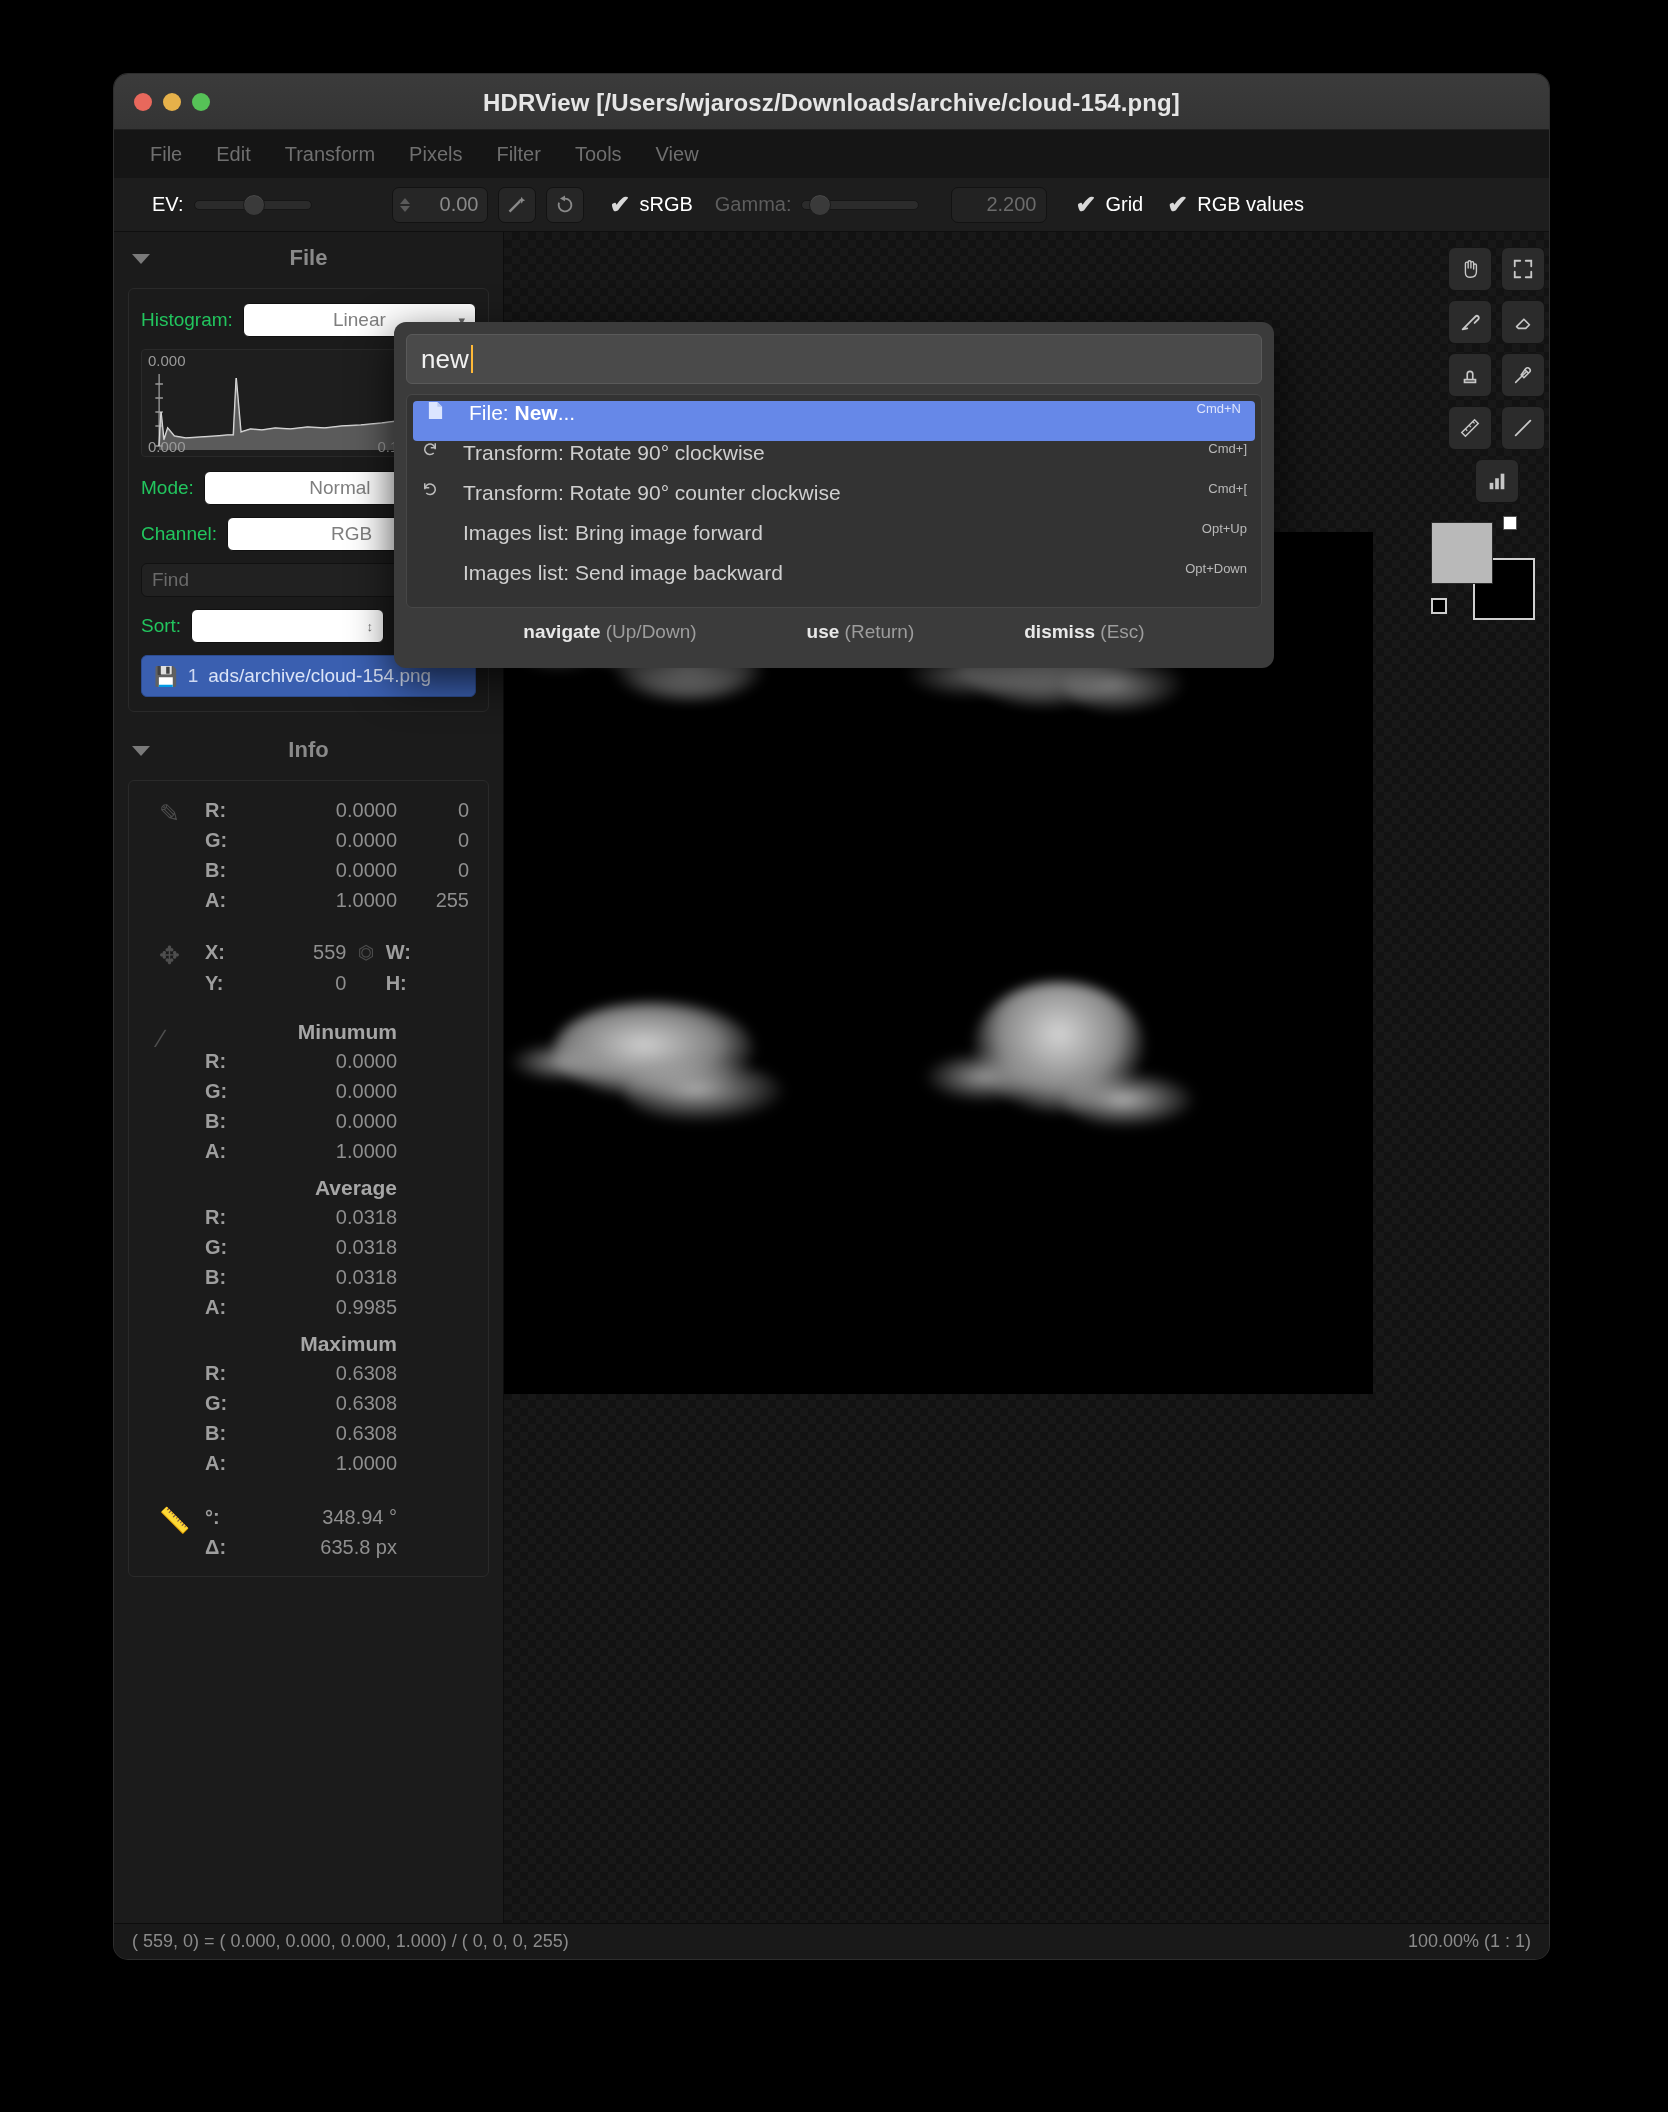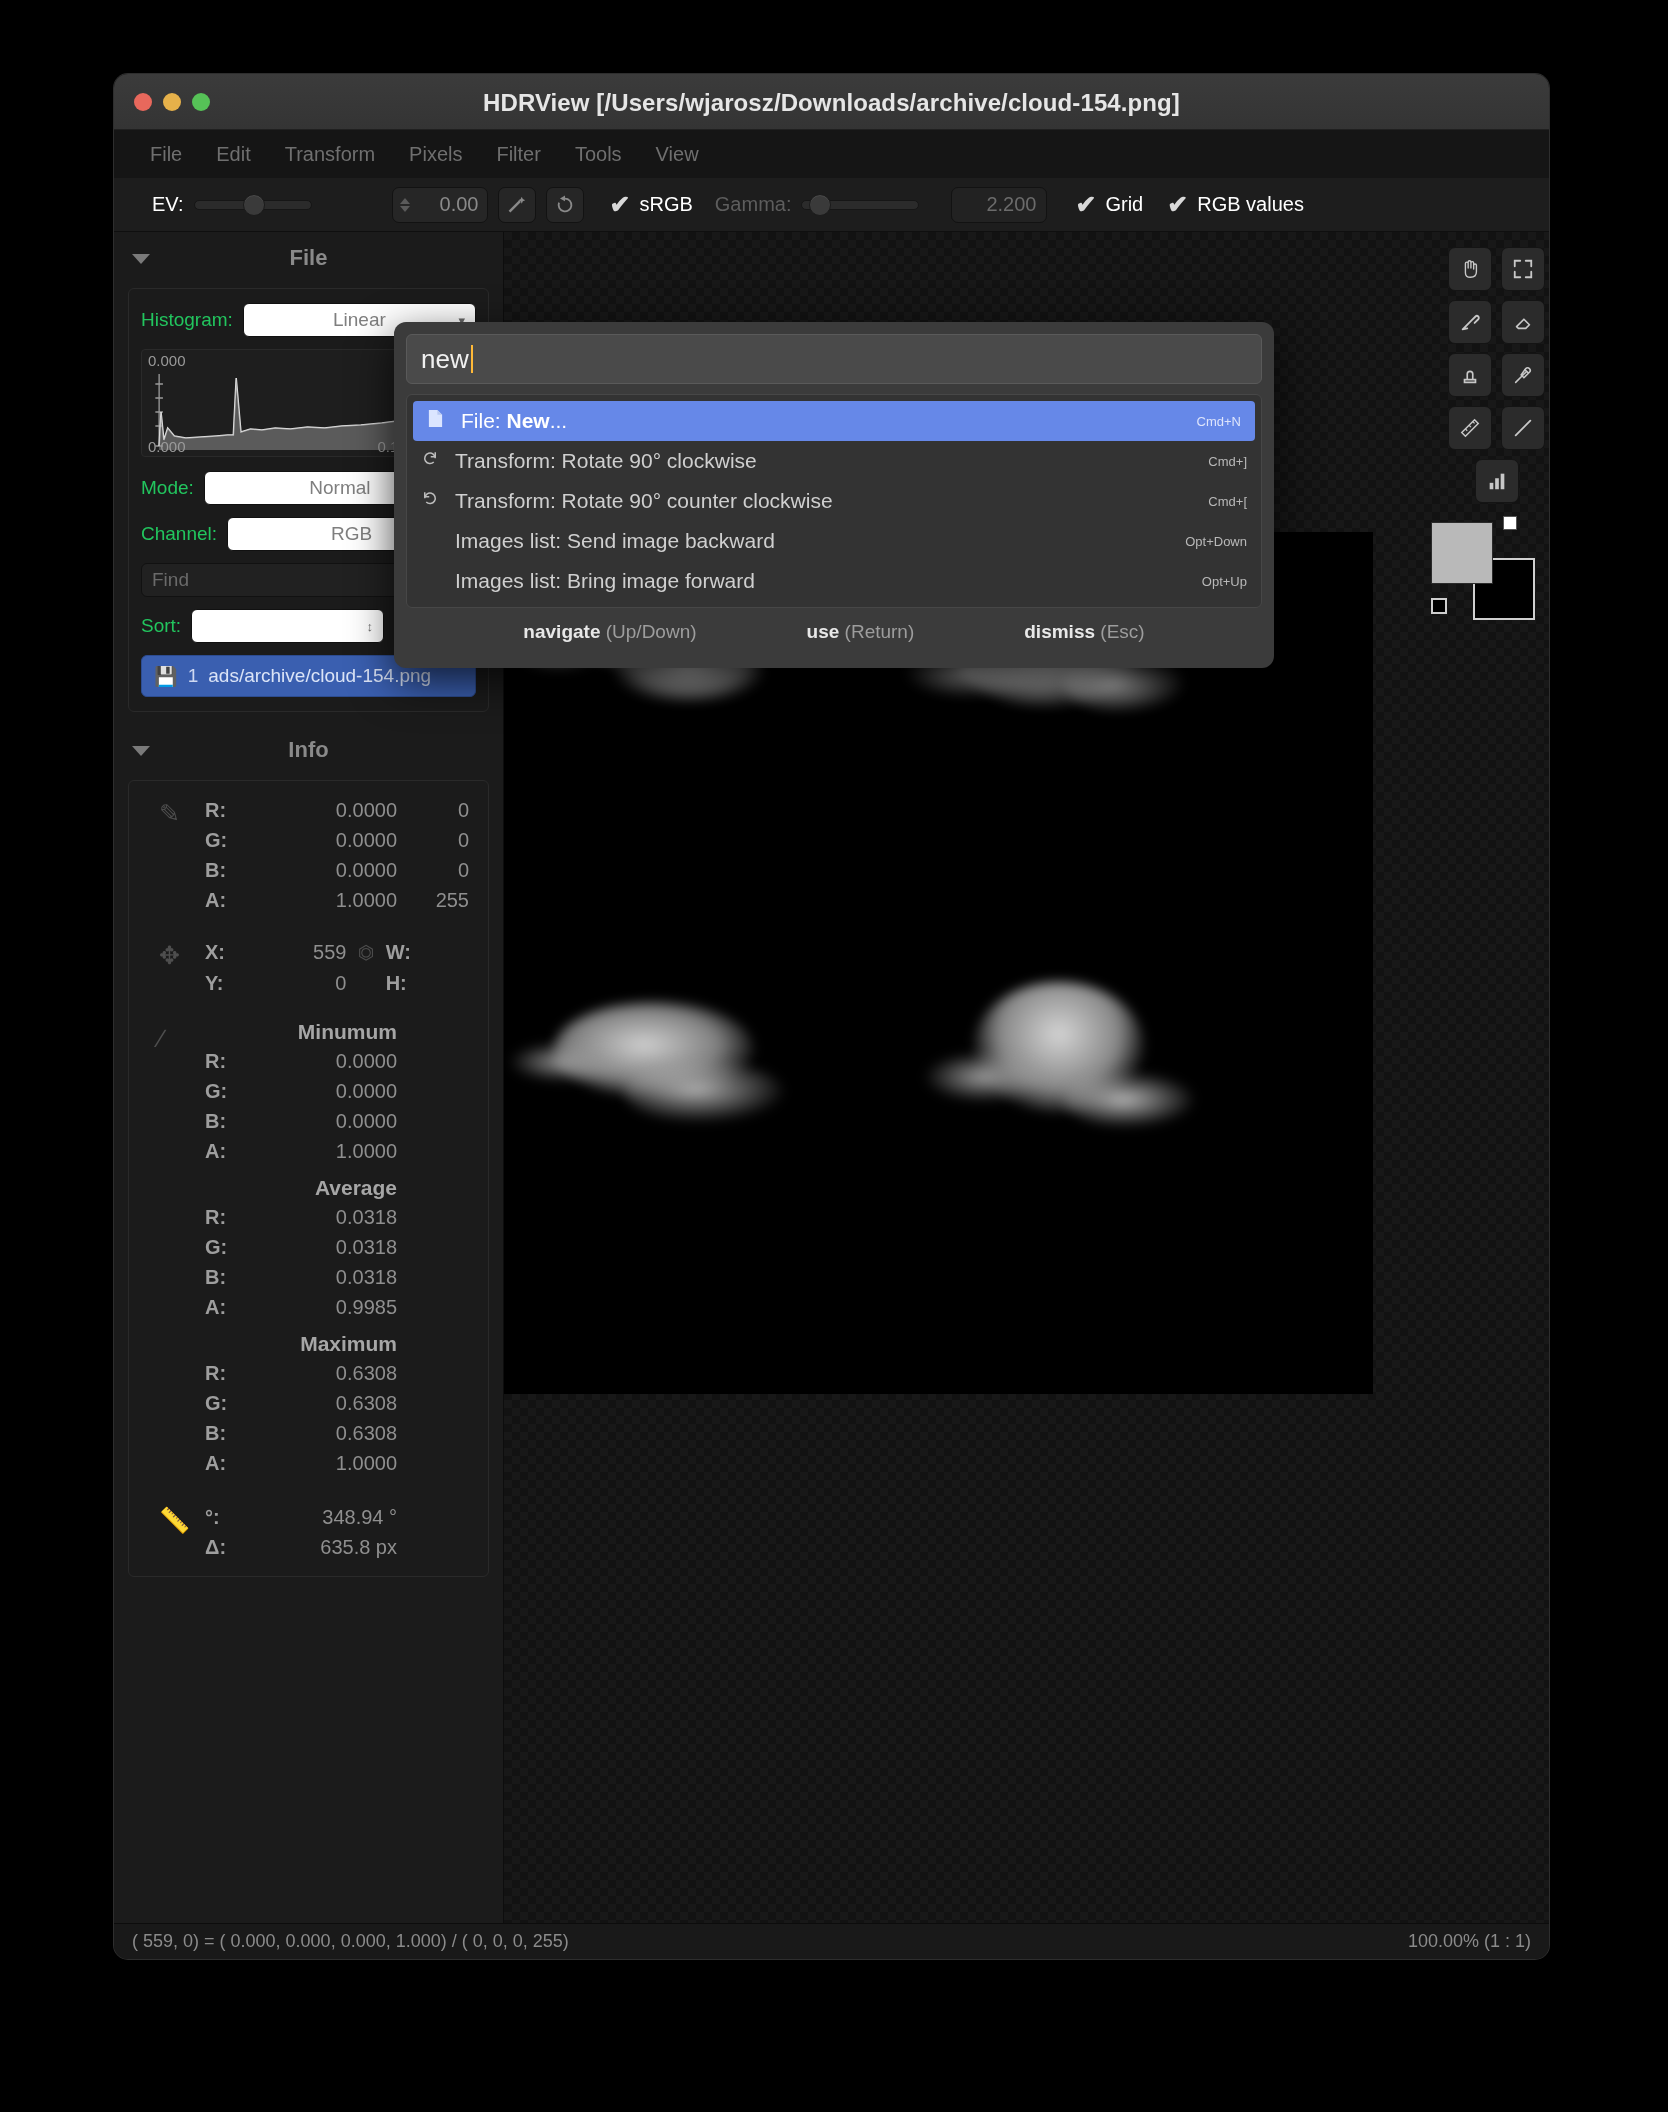--- a/index.html
+++ b/index.html
@@ -316,24 +316,24 @@
   }
   #palette-list {
     margin-top: 10px;
     background: #333;
     border: 1px solid #474747;
     border-radius: 6px;
     padding: 6px 0;
   }
   .pl-row {
     height: 40px;
-    display:flex; align-items:center;
+    display:flex; 
     padding: 0 14px;
     color:#cfcfcf; font-size: 21px;
-    gap: 0;
+    gap: 8px;
   }
   .pl-row.sel { background:#6688e8; color:#ffffff; border-radius: 4px; margin: 0 6px; }
   .pl-ic { width: 34px; color:#bdbdbd; font-size: 20px; display:inline-block; }
   .pl-row.sel .pl-ic { color:#e9eefc; }
   .pl-label { flex:1; white-space:nowrap; }
   .pl-label b { font-weight: bold; color:#ffffff; }
   .pl-row:not(.sel) .pl-label b { color:#f2f2f2; }
   .pl-key { color:#b9b9b9; font-size: 13px; }
   .pl-row.sel .pl-key { color:#dde4fb; }
 
@@ -728,28 +728,28 @@
               <path d="M5 11a7 7 0 112 5" fill="none" stroke="#bdbdbd" stroke-width="2"></path>
               <path d="M5 3v6h6" fill="none" stroke="#bdbdbd" stroke-width="2"></path>
             </svg>
         </span>
         <span class="pl-label">Transform: Rotate 90° counter clockwise</span>
         <span class="pl-key">Cmd+[</span>
       </div>
 
       <div class="pl-row">
         <span class="pl-ic"></span>
+        <span class="pl-label">Images list: Bring image forward</span>
+        <span class="pl-key">Opt+Up</span>
+      </div>
+
+      <div class="pl-row">
+        <span class="pl-ic"></span>
         <span class="pl-label">Images list: Send image backward</span>
         <span class="pl-key">Opt+Down</span>
-      </div>
-
-      <div class="pl-row">
-        <span class="pl-ic"></span>
-        <span class="pl-label">Images list: Bring image forward</span>
-        <span class="pl-key">Opt+Up</span>
       </div>
     </div>
 
     <div id="palette-hints">
       <span><b>navigate</b> <span class="k">(Up/Down)</span></span>
       <span><b>use</b> <span class="k">(Return)</span></span>
       <span><b>dismiss</b> <span class="k">(Esc)</span></span>
     </div>
   </div>
 

